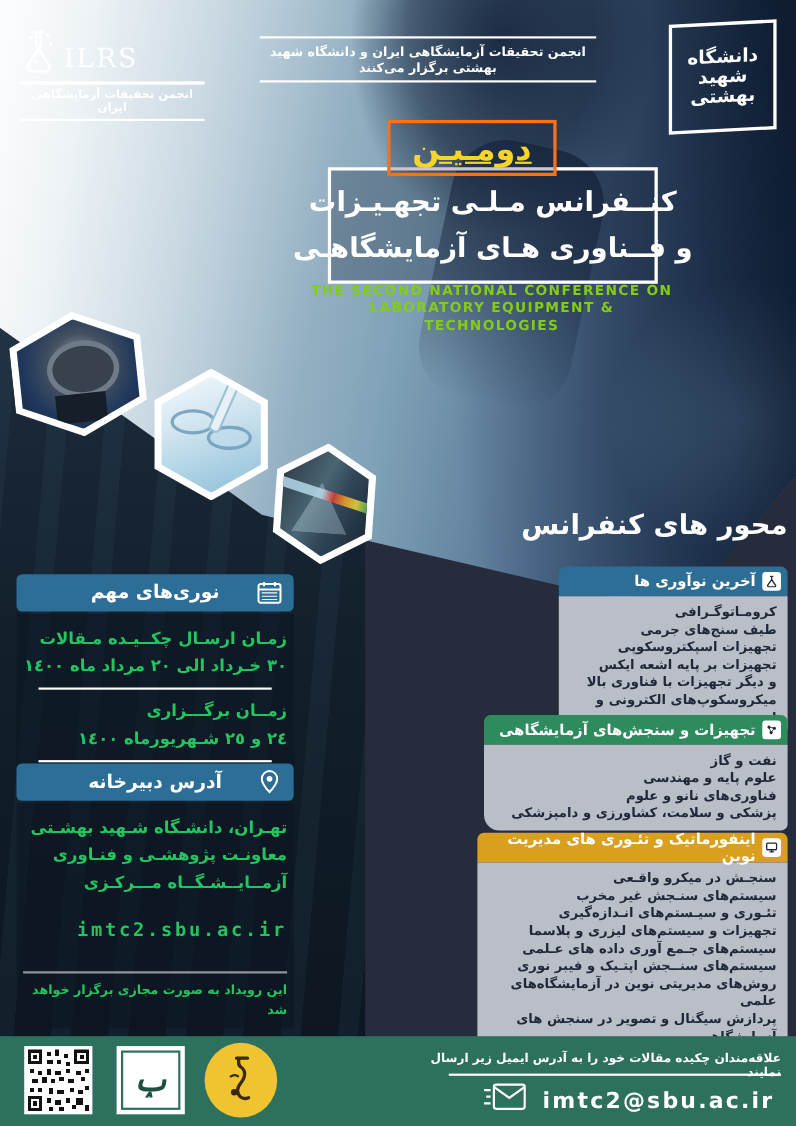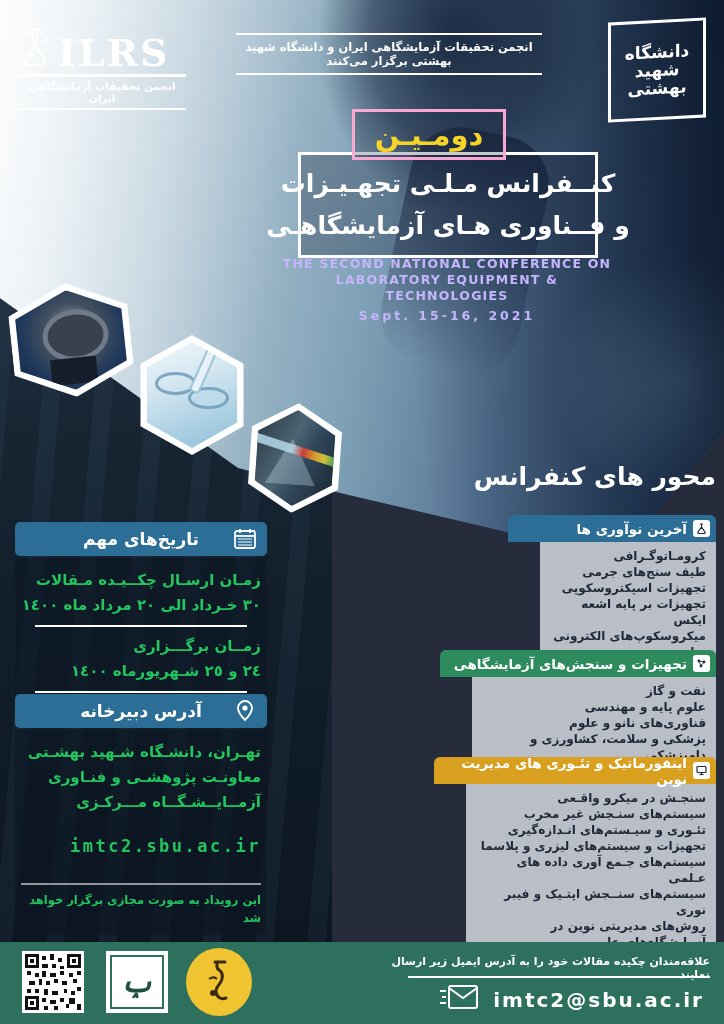--- a/index.html
+++ b/index.html
@@ -22,41 +22,41 @@
 
   
   .left-photo{position:absolute;left:0;top:278px;width:332px;height:664px;
     background:linear-gradient(180deg,#1d2d3d 0%,#15222f 35%,#0f1b26 70%,#0d1722 100%);}
   .left-photo:after{content:"";position:absolute;inset:0;
     background:repeating-linear-gradient(95deg,rgba(90,130,160,0.08) 0 18px,rgba(0,0,0,0) 18px 52px);}
 
   
   .ilrs{position:absolute;left:18px;top:26px;width:168px;color:#fff;}
   .ilrs-row{display:flex;align-items:flex-end;gap:6px;}
-  .ilrs-acronym{font-family:"DejaVu Serif",serif;font-weight:bold;font-size:38px;line-height:34px;letter-spacing:2px;}
+  .ilrs-acronym{font-family:"DejaVu Serif",serif;font-weight:normal;font-size:24px;line-height:34px;letter-spacing:2px;}
   .ilrs-rule{height:3px;background:#fff;margin-top:4px;}
   .ilrs-sub{font-size:10.5px;font-weight:bold;text-align:center;padding:3px 0 4px;}
   .ilrs-rule2{height:2px;background:#fff;}
 
   .org-line{position:absolute;left:236px;top:33px;width:298px;color:#fff;font-size:11.5px;font-weight:bold;
     text-align:center;padding:5px 4px;border-top:2px solid #fff;border-bottom:2px solid #fff;direction:rtl;}
 
   .sbu-logo{position:absolute;left:608px;top:20px;width:92px;height:94px;border:3px solid #fff;
     display:flex;flex-direction:column;align-items:center;justify-content:center;color:#fff;
     font-weight:bold;font-size:17px;line-height:18px;text-align:center;transform:skewY(-3deg);}
   .sbu-logo span{display:block;}
 
   
-  .ordinal-box{position:absolute;left:352px;top:109px;width:148px;height:45px;border:3px solid #f9a8d4;
+  .ordinal-box{position:absolute;left:352px;top:109px;width:148px;height:45px;border:3px solid #f97316;
     background:rgba(22,34,56,0.25);display:flex;align-items:center;justify-content:center;
-    color:#f6d428;font-size:29px;font-weight:bold;z-index:3;direction:rtl;}
+    color:#f6d428;font-size:29px;font-weight:bold;z-index:3;direction:rtl;text-decoration:underline;}
   .main-box{position:absolute;left:298px;top:152px;width:294px;height:100px;border:3px solid #fff;
     background:rgba(22,34,56,0.3);display:flex;flex-direction:column;align-items:center;justify-content:center;
     color:#fff;font-size:25px;font-weight:bold;line-height:42px;z-index:2;direction:rtl;white-space:nowrap;}
-  .en-block{position:absolute;left:282px;top:256px;width:330px;text-align:center;color:#c4b5fd;
+  .en-block{position:absolute;left:282px;top:256px;width:330px;text-align:center;color:#84cc16;
     font-weight:bold;z-index:2;}
   .en-block .l1,.en-block .l2{font-size:12.5px;letter-spacing:1.2px;line-height:16px;}
   .en-block .dt{font-size:12.5px;letter-spacing:3px;margin-top:4px;}
 
   
   .hex{position:absolute;z-index:4;}
   .hex-outer{width:100%;height:100%;background:#fff;
     clip-path:polygon(50% 0%,96% 24%,96% 76%,50% 100%,4% 76%,4% 24%);position:relative;}
   .hex-inner{position:absolute;inset:7px;clip-path:polygon(50% 0%,96% 24%,96% 76%,50% 100%,4% 76%,4% 24%);overflow:hidden;}
   .hex1{left:6px;top:283px;width:130px;height:114px;transform:rotate(-6deg);}
@@ -88,21 +88,21 @@
   .note-line{font-size:11.5px;line-height:18px;border-top:2px solid rgba(255,255,255,0.55);margin-top:24px;padding-top:6px;}
 
   
   .topics-head{position:absolute;right:8px;top:462px;width:300px;text-align:right;color:#fff;
     font-size:25px;font-weight:bold;z-index:5;direction:rtl;}
   .card{position:absolute;right:8px;z-index:5;direction:rtl;}
   .card-head{height:27px;border-radius:6px 6px 0 0;display:flex;align-items:center;gap:6px;padding:0 6px;
     color:#fff;font-size:13.5px;font-weight:bold;}
   .chip{width:17px;height:17px;background:#fff;border-radius:3px;display:flex;align-items:center;justify-content:center;flex:0 0 17px;}
   .card-body{background:#b9bec7;border-radius:0 0 6px 14px;padding:6px 10px 8px;color:#1f2838;
-    font-size:12px;font-weight:600;text-align:right;margin-left:32px;}
+    font-size:12px;font-weight:600;text-align:right;}
   .card-body ul{margin:0;padding:0;list-style:none;}
   .card-body li{line-height:16px;}
   .card1{top:515px;width:208px;}
   .card2{top:650px;width:276px;}
   .card3{top:757px;width:282px;}
   .card3 .card-head{color:#fff;}
 
   
   .footer{position:absolute;left:0;top:942px;width:724px;height:82px;background:#2d705d;z-index:6;}
   .qr{position:absolute;left:22px;top:951px;width:62px;height:62px;background:#fff;padding:3px;box-sizing:border-box;z-index:7;}
@@ -160,21 +160,20 @@
   </div>
 
   <div class="ordinal-box">دومـیـن</div>
   <div class="main-box">
     <span>کنــفرانس  مـلـی تجهـیـزات</span>
     <span>و فــناوری هـای آزمایشگاهـی</span>
   </div>
   <div class="en-block">
     <div class="l1">THE SECOND NATIONAL  CONFERENCE ON</div>
     <div class="l2">LABORATORY EQUIPMENT  &amp; TECHNOLOGIES</div>
-    <div class="dt">Sept. 15-16, 2021</div>
   </div>
 
   <div class="hex hex1">
     <div class="hex-outer">
         <div class="hex-inner">
       <div class="ring"></div>
       <div class="base"></div>
     </div>
       </div>
   </div>
@@ -191,21 +190,21 @@
     <div class="hex-outer">
         <div class="hex-inner">
       <div class="prism"></div>
       <div class="beam"></div>
     </div>
       </div>
   </div>
 
   <div class="side-sec" style="top:522px;">
     <div class="side-head">
-      <span>تاریخ‌های مهم</span>
+      <span>نوری‌های مهم</span>
       <span class="hicon">
         <svg width="24" height="24" viewBox="0 0 24 24">
           <rect x="2" y="4" width="20" height="17" rx="2" fill="none" stroke="#fff" stroke-width="1.8"></rect>
           <line x1="2" y1="9" x2="22" y2="9" stroke="#fff" stroke-width="1.8"></line>
           <line x1="7" y1="2" x2="7" y2="6" stroke="#fff" stroke-width="1.8"></line>
           <line x1="17" y1="2" x2="17" y2="6" stroke="#fff" stroke-width="1.8"></line>
           <g stroke="#fff" stroke-width="1">
               <line x1="5" y1="12" x2="19" y2="12"></line>
               <line x1="5" y1="15" x2="19" y2="15"></line>
               <line x1="5" y1="18" x2="19" y2="18"></line>
@@ -257,20 +256,21 @@
           </svg>
       </span>
       <span>آخرین نوآوری ها</span>
     </div>
     <div class="card-body">
       <ul>
         <li>کرومـاتوگـرافی</li>
         <li>طیف سنج‌های جرمی</li>
         <li>تجهیزات اسپکتروسکوپی</li>
         <li>تجهیزات بر پایه اشعه ایکس</li>
+        <li>و دیگر تجهیزات با فناوری بالا</li>
         <li>میکروسکوپ‌های الکترونی و اتمی</li>
       </ul>
     </div>
   </div>
 
   <div class="card card2">
     <div class="card-head" style="background: rgb(46, 139, 94);">
       <span class="chip">
         <svg width="11" height="11" viewBox="0 0 11 11">
             <circle cx="3" cy="3" r="1.4" fill="#1f2838"></circle>

